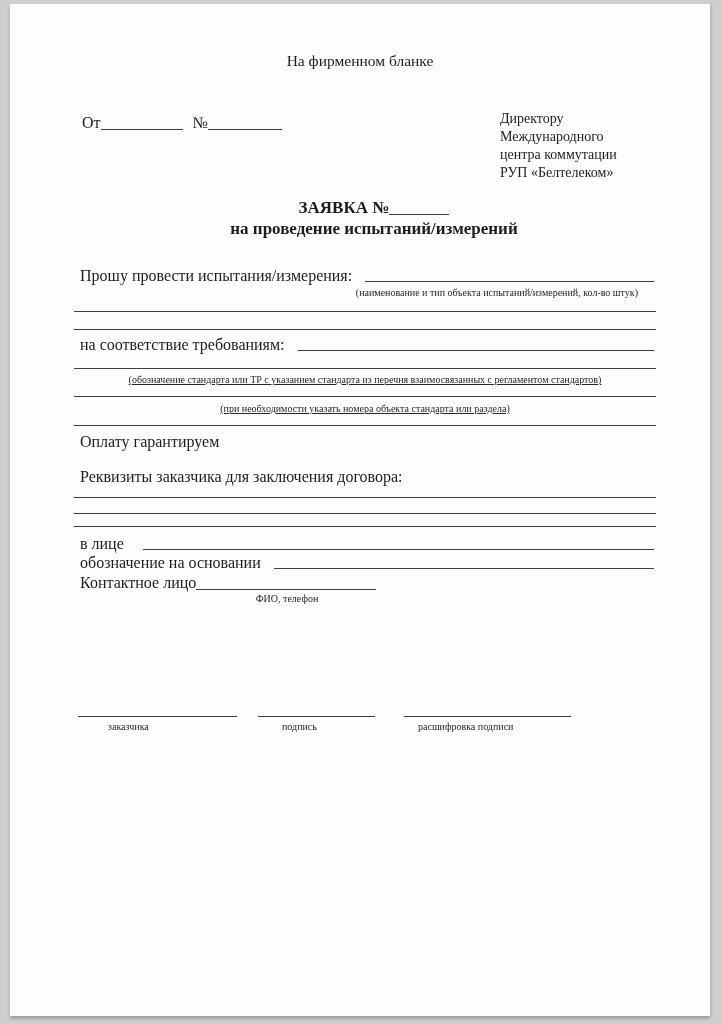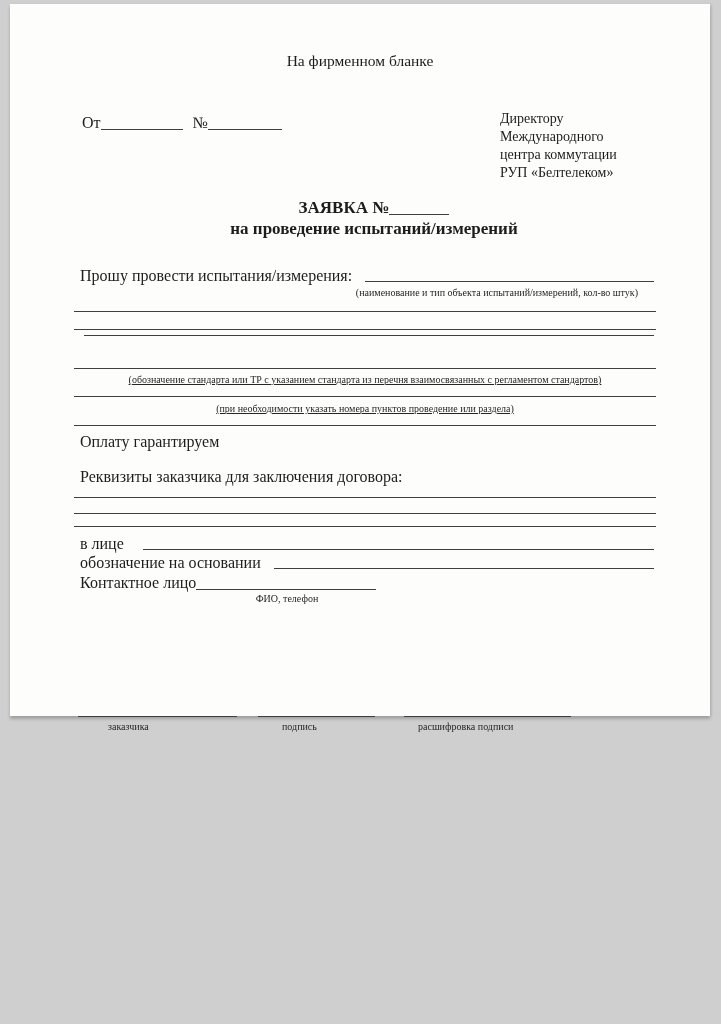--- a/index.html
+++ b/index.html
@@ -5,21 +5,21 @@
   * { margin:0; padding:0; box-sizing:border-box; }
   html,body { width:721px; height:1024px; }
   body {
     background:#cfcfcf;
     font-family:"Liberation Serif", serif;
     color:#1d1d1d;
     position:relative;
     overflow:hidden;
   }
   .page {
-    position:absolute; left:10px; top:4px; width:700px; height:712px;
+    position:absolute; left:10px; top:4px; width:700px; height:1012px;
     background:#fdfdfc;
     box-shadow:0 3px 3px rgba(0,0,0,.22), 2px 0 2px rgba(0,0,0,.06);
   }
   
   .hline { position:absolute; left:64px; right:54px; height:0; border-top:1px solid #3e3e3e; }
   
   .row { position:absolute; left:70px; right:56px; display:flex; align-items:flex-end; font-size:16px; line-height:19px;gap:9px; }
   .row .lbl { white-space:nowrap; }
   .row .fill { flex:1; height:0; border-bottom:1px solid #3e3e3e; align-self:flex-end; margin:0 0 3px 4px; }
   
@@ -63,28 +63,29 @@
   <div class="row" style="top:262px">
     <span class="lbl">Прошу провести испытания/измерения:</span>
     <span class="fill"></span>
   </div>
   <div class="hint" style="top:283px; right:72px">(наименование и тип объекта испытаний/измерений, кол-во штук)</div>
 
   <div class="hline" style="top:307px"></div>
   <div class="hline" style="top:325px"></div>
 
   <div class="row" style="top:331px">
+    <span class="lbl">на соответствие требованиям:</span>
     <span class="fill"></span>
   </div>
 
   <div class="hline" style="top:364px"></div>
   <div class="hint u center" style="top:370px; left:60px; right:50px">(обозначение стандарта или ТР с указанием стандарта  из перечня взаимосвязанных с регламентом стандартов)</div>
 
   <div class="hline" style="top:392px"></div>
-  <div class="hint u center" style="top:399px; left:60px; right:50px">(при необходимости указать номера пунктов проведение или раздела)</div>
+  <div class="hint u center" style="top:399px; left:60px; right:50px">(при необходимости указать номера объекта стандарта или раздела)</div>
 
   <div class="hline" style="top:421px"></div>
 
   <div class="text16" style="top:428px; left:70px">Оплату гарантируем</div>
 
   <div class="text16" style="top:463px; left:70px">Реквизиты заказчика для заключения договора:</div>
   <div class="hline" style="top:493px"></div>
   <div class="hline" style="top:509px"></div>
   <div class="hline" style="top:522px"></div>
 

